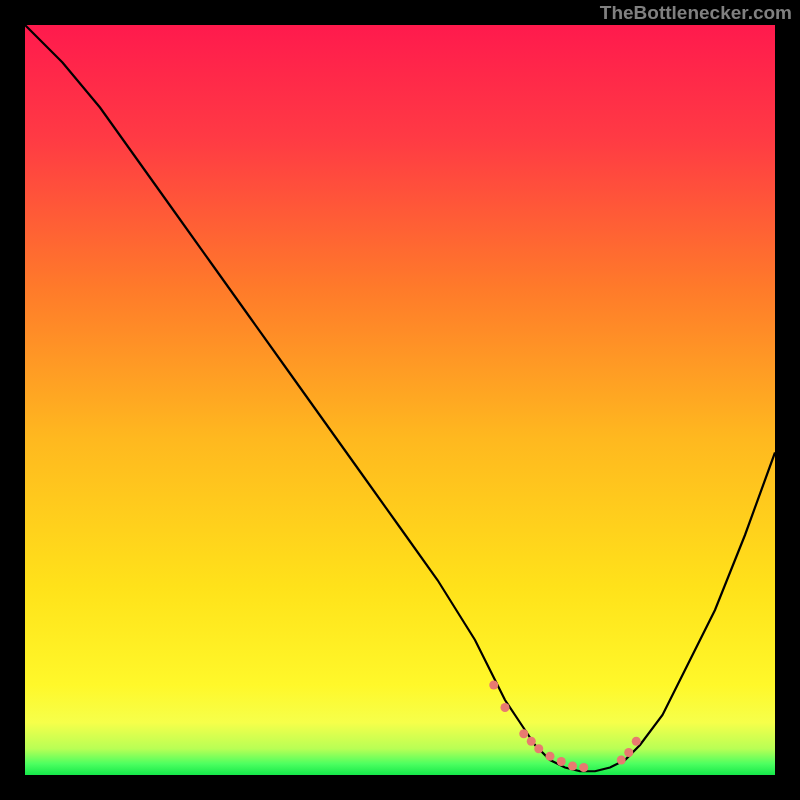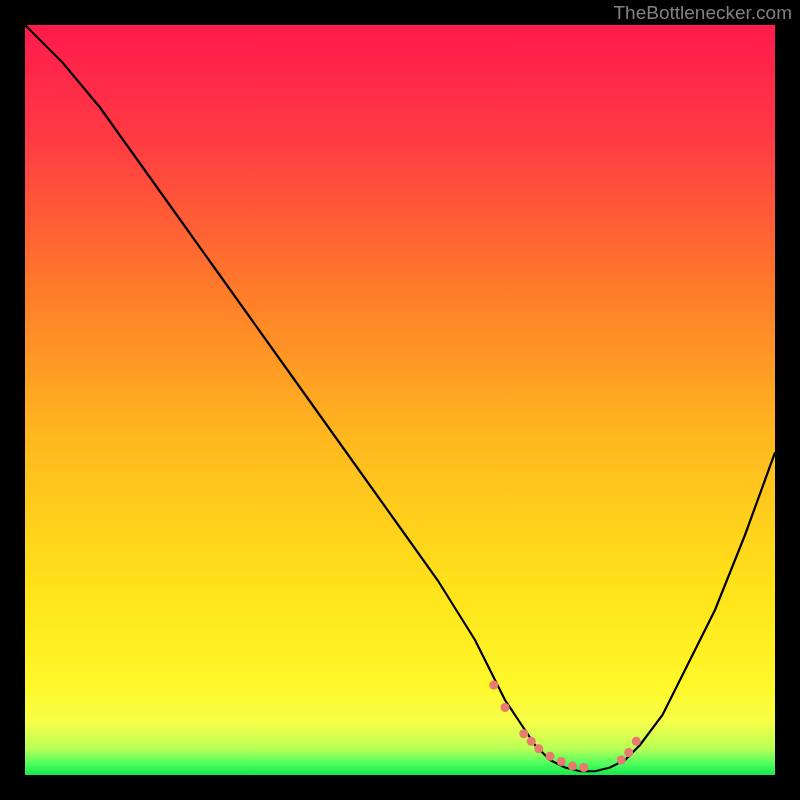--- a/index.html
+++ b/index.html
@@ -16,21 +16,21 @@
     height: 800px;
     position: relative;
     background: #000;
   }
   .watermark {
     position: absolute;
     top: 2px;
     right: 8px;
     color: #808080;
     font-size: 19px;
-    font-weight: normal;
+    font-weight: bold;
     z-index: 10;
   }
   .plot-area {
     position: absolute;
     left: 25px;
     top: 25px;
     width: 750px;
     height: 750px;
   }
   svg {

